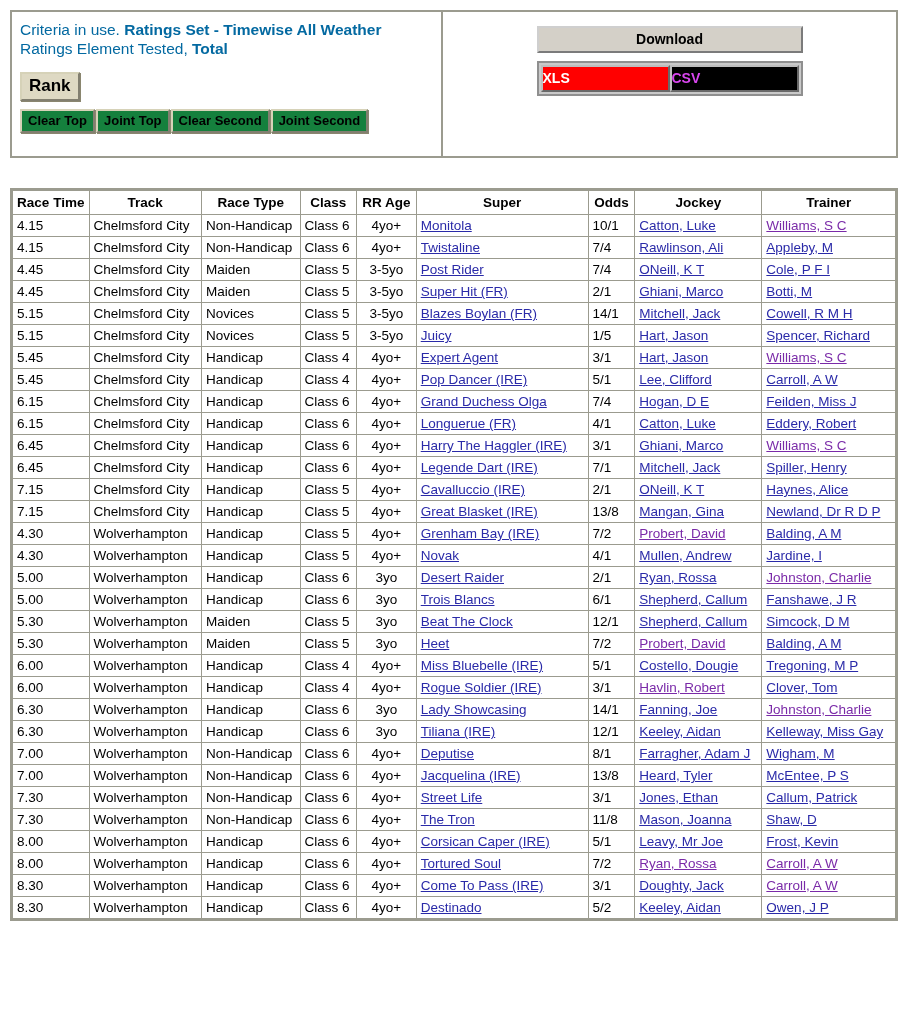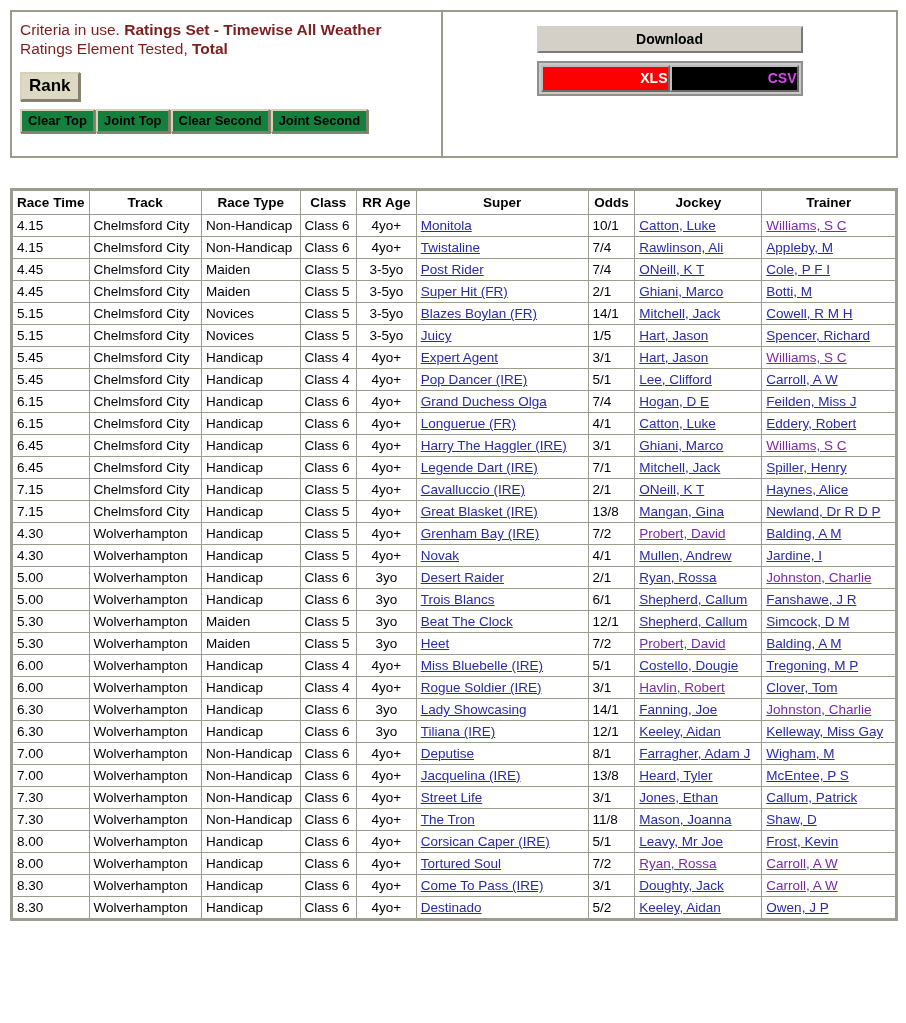--- a/index.html
+++ b/index.html
@@ -30,21 +30,21 @@
   }
   .criteria-box {
     flex: 0 0 424px;
     border-right: 2px solid #9b9b8f;
     padding: 8px 6px 6px 8px;
     box-sizing: border-box;
   }
   .criteria-text {
     font-size: 15.5px;
     line-height: 19px;
-    color: #7f1d1d;
+    color: #0369a1;
     width: 415px;
   }
   .criteria-text b { font-weight: bold; }
 
   .rank-btn {
     display: inline-block;
     margin-top: 14px;
     border: 2px outset #d6d2b8;
     background: #ded9c3;
     padding: 2px 7px 3px 7px;
@@ -90,21 +90,21 @@
     width: 266px;
     margin: 3px auto 0 auto;
     border: 2px solid #8f8f8f;
     display: flex;
     box-sizing: border-box;
     background: #c9c9c9;
     padding: 2px;
   }
   .dl-xls, .dl-csv {
     flex: 1 1 50%;
-    text-align: right;
+    text-align: left;
     font-size: 14px;
     font-weight: bold;
     padding: 3px 0 4px 0;
     border: 2px outset #bdbdbd;
     box-sizing: border-box;
   }
   .dl-xls { background: #ff0000; color: #ffffff; }
   .dl-csv { background: #000000; color: #d946ef; }
 
   

